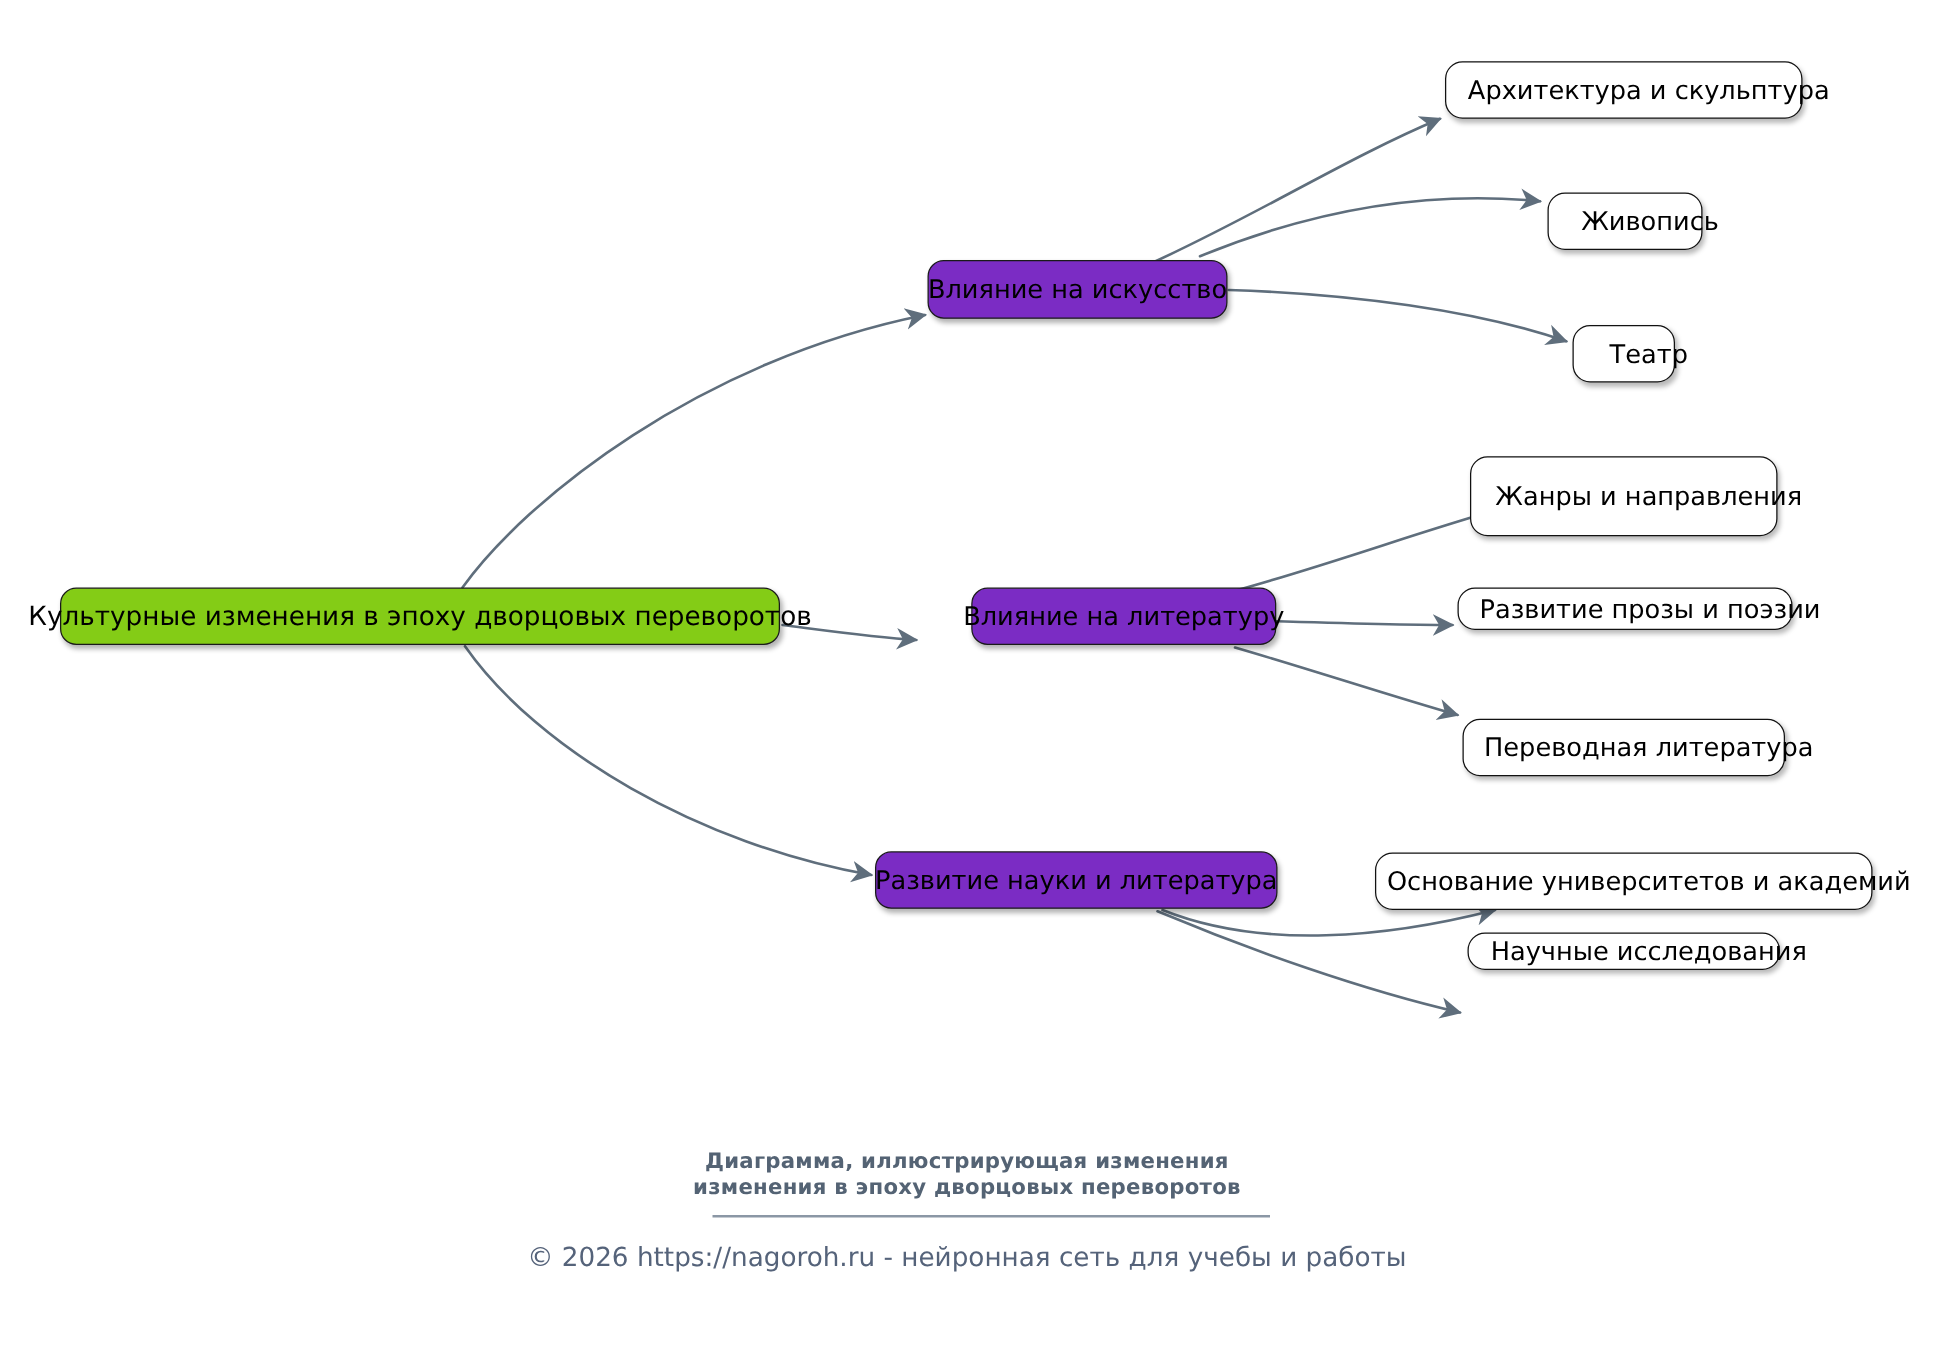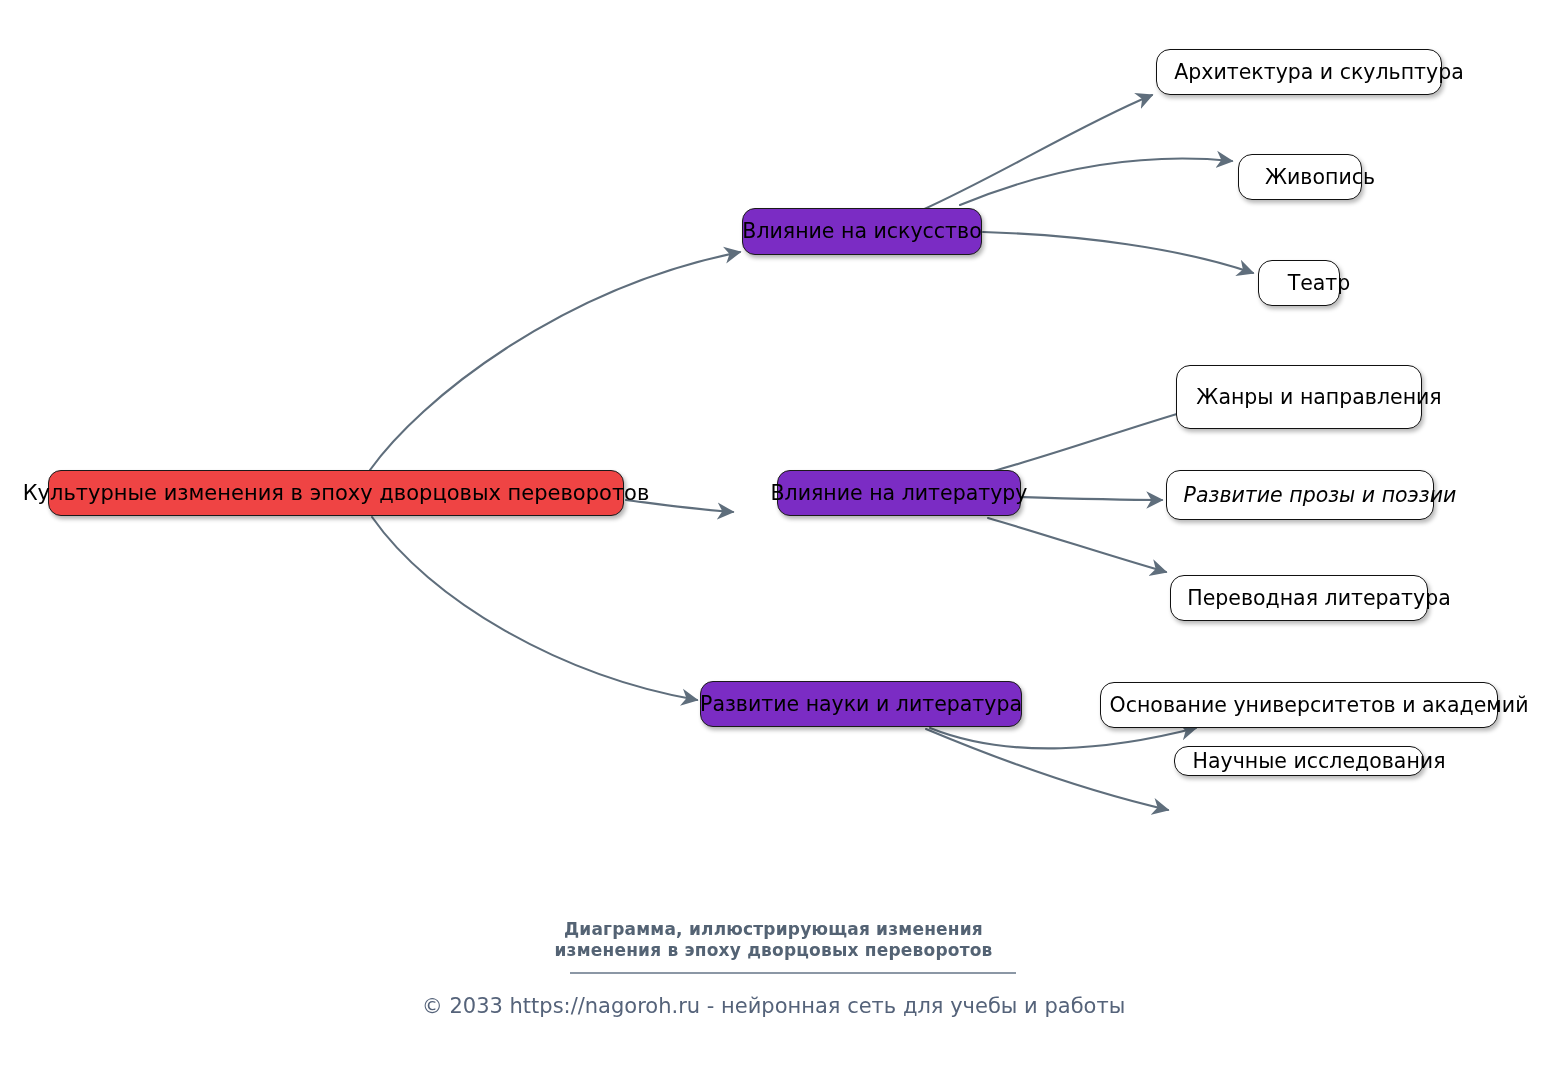--- a/index.html
+++ b/index.html
@@ -34,21 +34,21 @@
     position: absolute;
     box-sizing: border-box;
     display: flex;
     align-items: center;
     justify-content: center;
     white-space: nowrap;
     color: #000000;
     line-height: 1;
   }
   .node-root {
-    background: #ef4444;
+    background: #84cc16;
     border: 1.4px solid #1a1a1a;
     border-radius: 13px;
     font-size: 21px;
     box-shadow: 2px 3px 4px rgba(0,0,0,0.30);
   }
   .node-branch {
     background: #7B2CC4;
     border: 1.4px solid #1a1a1a;
     border-radius: 13px;
     font-size: 20.5px;
@@ -151,35 +151,35 @@
   <div class="node node-leaf" style="left:1258px; top:260px; width:82px; height:46px;">
     <span>Театр</span>
   </div>
 
   <div class="node node-branch" style="left:736px; top:470px; width:244px; height:46px;margin-left:41px;">
     <span>Влияние на литературу</span>
   </div>
   <div class="node node-leaf" style="left:1176px; top:365px; width:246px; height:64px;">
     <span>Жанры и направления</span>
   </div>
-  <div class="node node-leaf" style="left:1166px; top:470px; width:268px; height:50px;font-style:italic;">
+  <div class="node node-leaf" style="left:1166px; top:470px; width:268px; height:34px;">
     <span>Развитие прозы и поэзии</span>
   </div>
   <div class="node node-leaf" style="left:1170px; top:575px; width:258px; height:46px;">
     <span>Переводная литература</span>
   </div>
 
   <div class="node node-branch" style="left:700px; top:681px; width:322px; height:46px;">
     <span>Развитие науки и литература</span>
   </div>
   <div class="node node-leaf" style="left:1100px; top:682px; width:398px; height:46px;">
     <span>Основание университетов и академий</span>
   </div>
   <div class="node node-leaf" style="left:1174px; top:746px; width:250px; height:30px;">
     <span>Научные исследования</span>
   </div>
 
   <div class="caption caption-line1">Диаграмма, иллюстрирующая изменения</div>
   <div class="caption caption-line2">изменения в эпоху дворцовых переворотов</div>
   <div class="sep"></div>
-  <div class="copyright">© 2033 https://nagoroh.ru - нейронная сеть для учебы и работы</div>
+  <div class="copyright">© 2026 https://nagoroh.ru - нейронная сеть для учебы и работы</div>
 
 </div>
 
 </body></html>

